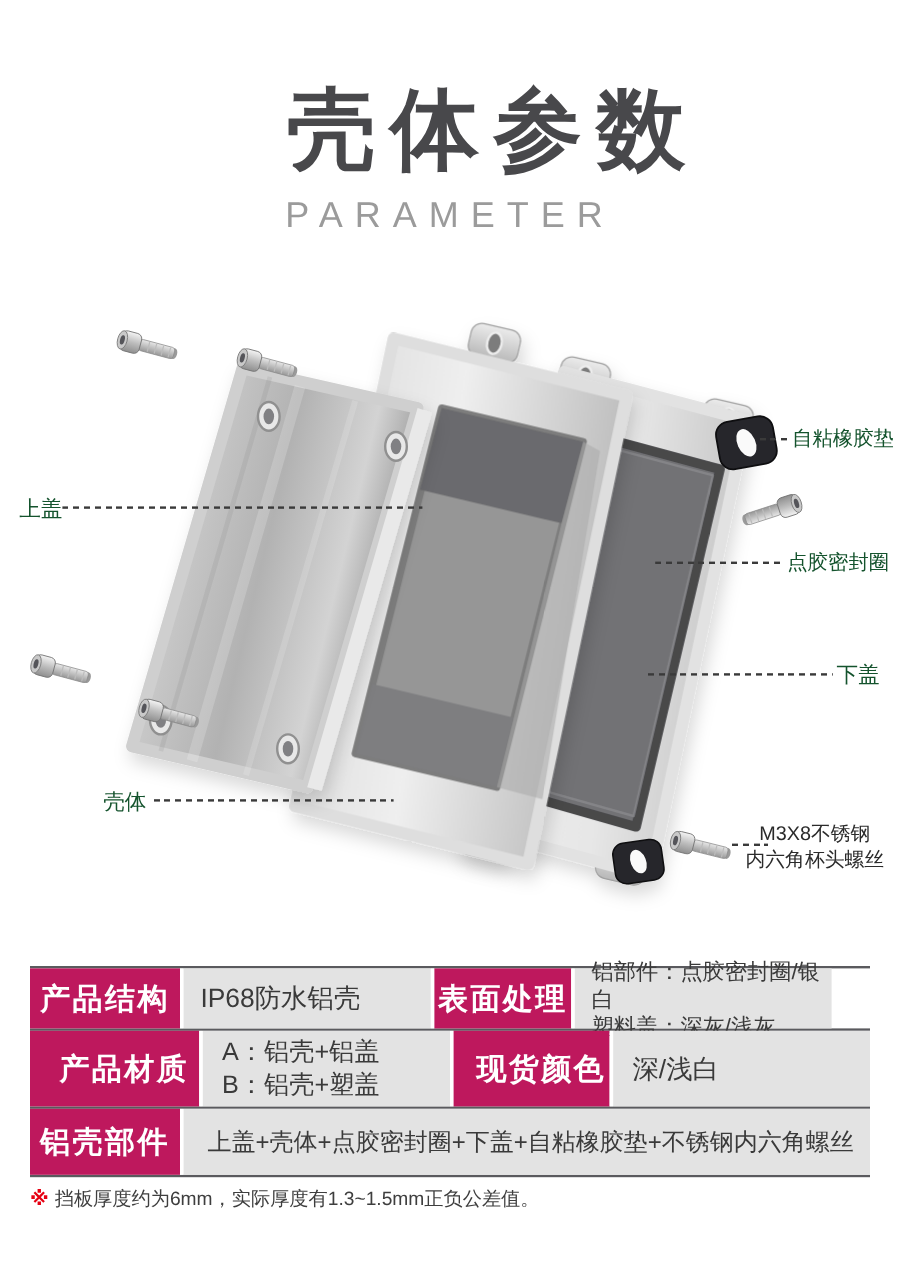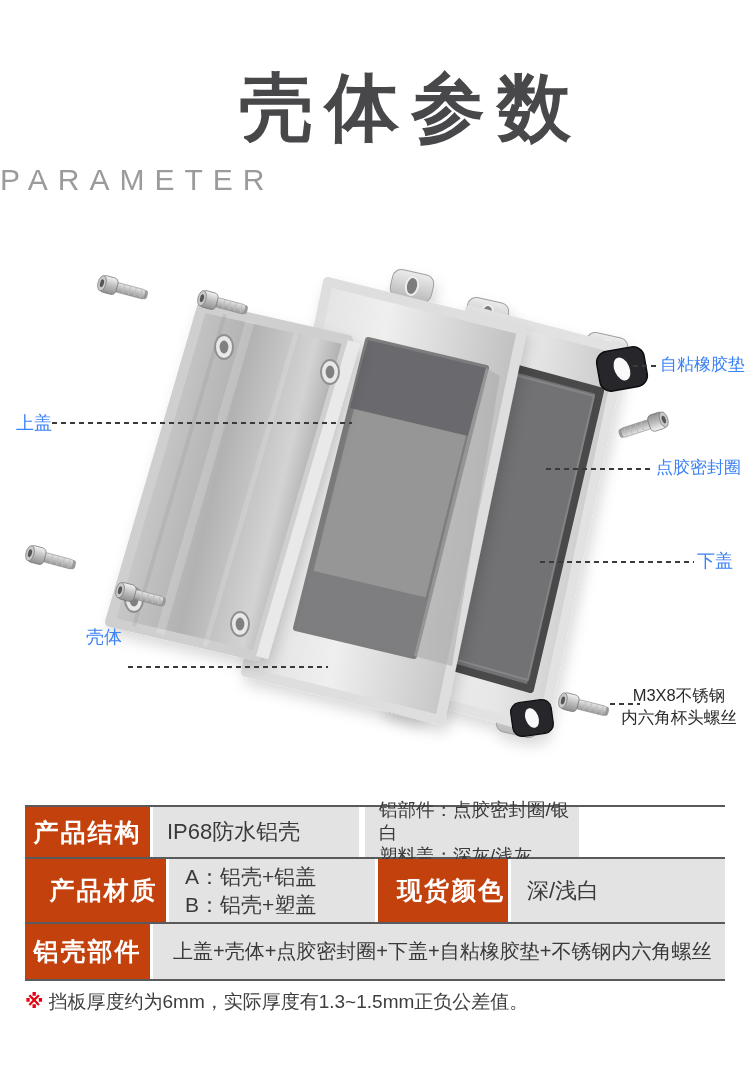--- a/index.html
+++ b/index.html
@@ -2,50 +2,50 @@
 <html><head>
 <meta charset="utf-8">
 <style>
   html,body{margin:0;padding:0;background:#ffffff;}
   .page{position:relative;width:750px;height:1071px;background:#ffffff;overflow:hidden;
         font-family:"Liberation Sans","DejaVu Sans",sans-serif;}
 
   
   .main-title{position:absolute;top:64px;left:0;width:750px;text-align:center;
     font-size:74px;line-height:88px;font-weight:900;color:#48484b;letter-spacing:12px;padding-left:36px;}
-  .sub-title{position:absolute;top:163px;left:0;width:750px;text-align:left;
+  .sub-title{position:absolute;top:163px;left:0;width:750px;text-align:center;
     font-size:30px;font-weight:400;color:#9b9b9b;letter-spacing:10px;}
 
   
   .diagram-svg{position:absolute;left:0;top:252px;width:750px;height:525px;}
-  .part-label{position:absolute;color:#3b82f6;font-size:18px;line-height:20px;white-space:nowrap;z-index:5;font-family:Liberation Mono, monospace;}
+  .part-label{position:absolute;color:#14532d;font-size:18px;line-height:20px;white-space:nowrap;z-index:5;}
   .part-label.small{font-size:17px;}
   .leader{position:absolute;height:2px;z-index:4;
     background:repeating-linear-gradient(90deg,#3a3a3a 0 5px,transparent 5px 9px);}
   .screw-label{position:absolute;left:620px;top:684px;width:118px;text-align:center;
     color:#2b2b2b;font-size:16.5px;line-height:22px;z-index:5;}
 
   
   .spec-table{position:absolute;left:25px;top:805px;width:700px;}
   .t-row{display:flex;border-top:2px solid #5a5a5e;}
   .t-row.last{border-bottom:2px solid #5a5a5e;}
-  .t-head{background:#c2410c;color:#ffffff;font-weight:bold;font-size:25px;letter-spacing:2px;
+  .t-head{background:#be185d;color:#ffffff;font-weight:bold;font-size:25px;letter-spacing:2px;
     display:flex;align-items:center;justify-content:center;flex:0 0 auto;}
   .t-gap{flex:0 0 3px;background:#ffffff;}
   .t-val{background:#e3e3e3;color:#3a3a3a;display:flex;flex-direction:column;justify-content:center;
     padding-left:14px;box-sizing:border-box;flex:0 0 auto;}
   .w-h1{width:125px;} .w-v1{width:206px;} .w-h2{width:114px;} .w-v2{width:214px;} .w-v3{width:572px;}
   .h-r1{height:50px;} .h-r2{height:63px;padding-left:16px;} .h-r3{height:55px;}
   .fs-single{font-size:22px;}
   .fs-two-sm{font-size:18.5px;line-height:23px;}
   .fs-two-md{font-size:21px;line-height:28px;}
   .fs-long{font-size:20px;padding-left:20px;}
 
   
-  .footnote{position:absolute;left:25px;top:989px;font-size:19px;color:#3e3e3e;text-align:center;}
+  .footnote{position:absolute;left:25px;top:989px;font-size:16px;color:#3e3e3e;text-align:center;}
   .footnote .mark{color:#e60012;font-weight:bold;margin-right:5px;}
 </style>
 </head>
 <body>
 
 <div class="page">
 
   <div class="main-title">壳体参数</div>
   <div class="sub-title">PARAMETER</div>
 
@@ -174,21 +174,21 @@
       </g>
     <g>
         <use href="#pad" transform="translate(532,466) rotate(-8) scale(0.85)"></use>
       </g>
   </svg>
 
   <div class="leader" style="left:52px;top:422px;width:300px;"></div>
   <div class="part-label" style="left:16px;top:414px;">上盖</div>
 
   <div class="leader" style="left:128px;top:666px;width:200px;"></div>
-  <div class="part-label" style="left:86px;top:628px;text-align:right;">壳体</div>
+  <div class="part-label" style="left:86px;top:658px;text-align:right;">壳体</div>
 
   <div class="leader" style="left:633px;top:365px;width:24px;"></div>
   <div class="part-label small" style="left:660px;top:356px;">自粘橡胶垫</div>
 
   <div class="leader" style="left:546px;top:468px;width:108px;"></div>
   <div class="part-label small" style="left:656px;top:459px;">点胶密封圈</div>
 
   <div class="leader" style="left:540px;top:561px;width:154px;"></div>
   <div class="part-label" style="left:697px;top:552px;">下盖</div>
 
@@ -199,20 +199,21 @@
   </div>
 
   <div class="spec-table">
     <div class="t-row">
       <div class="t-head w-h1 h-r1">产品结构</div>
       <div class="t-gap"></div>
       <div class="t-val w-v1 h-r1 fs-single">
         <div>IP68防水铝壳</div>
       </div>
       <div class="t-gap"></div>
+      <div class="t-head w-h2 h-r1">表面处理</div>
       <div class="t-gap"></div>
       <div class="t-val w-v2 h-r1 fs-two-sm">
         <div>铝部件：点胶密封圈/银白</div>
         <div>塑料盖：深灰/浅灰</div>
       </div>
     </div>
     <div class="t-row">
       <div class="t-head w-h1 h-r2">产品材质</div>
       <div class="t-gap"></div>
       <div class="t-val w-v1 h-r2 fs-two-md">

